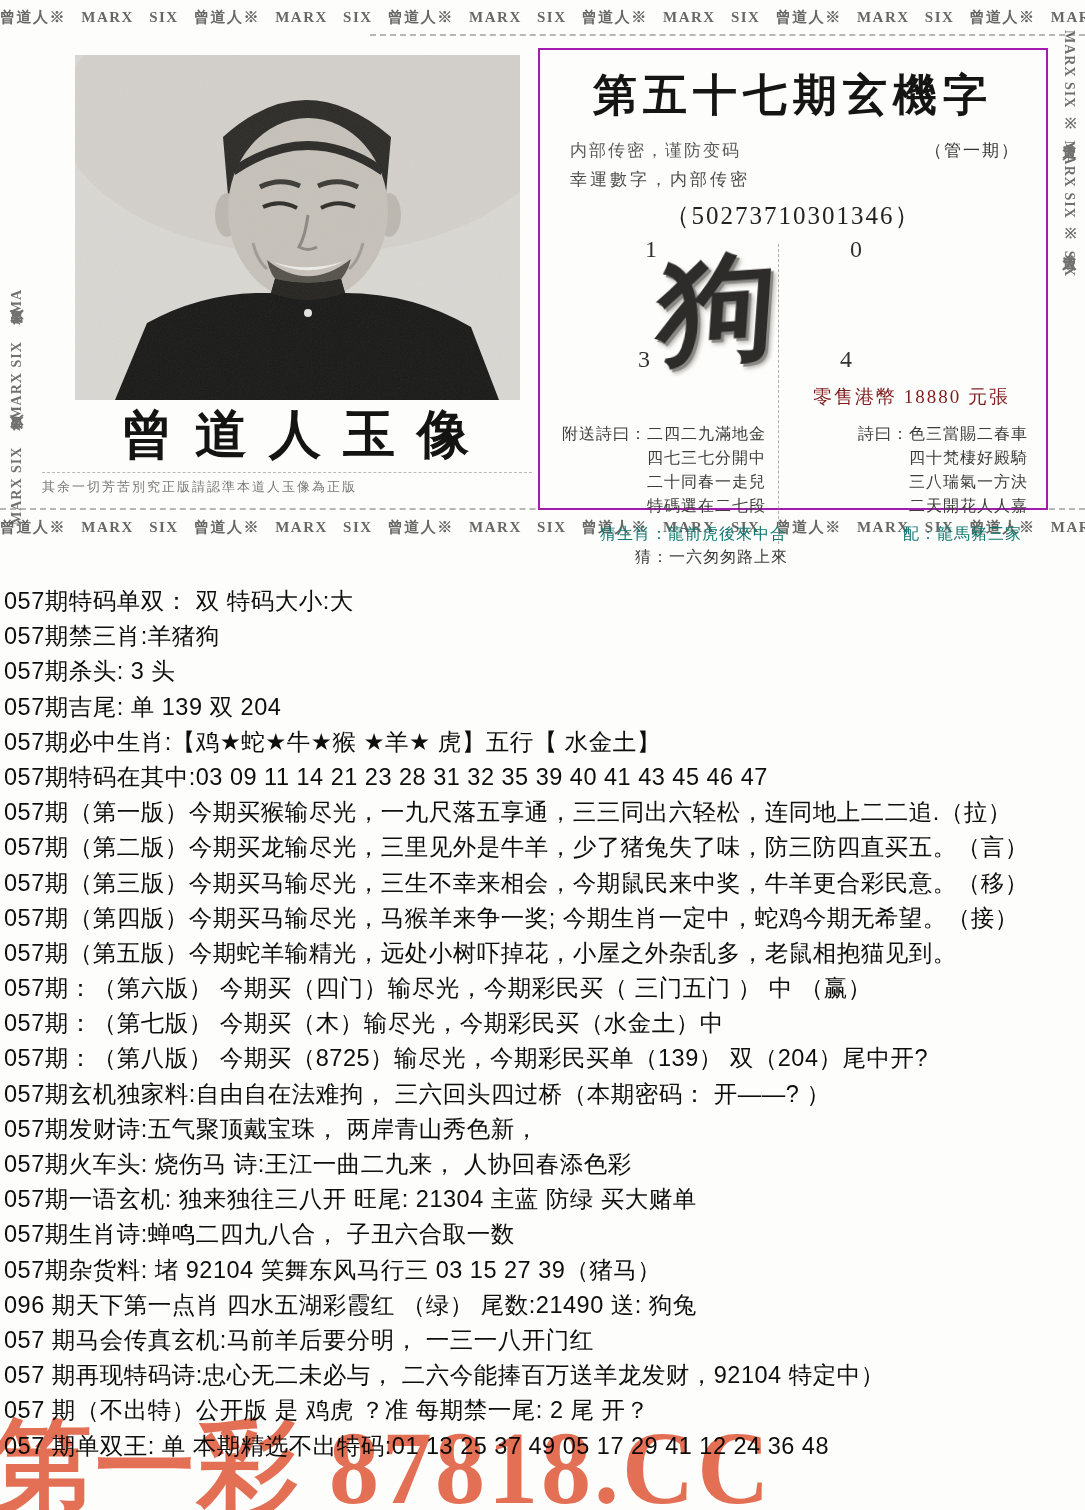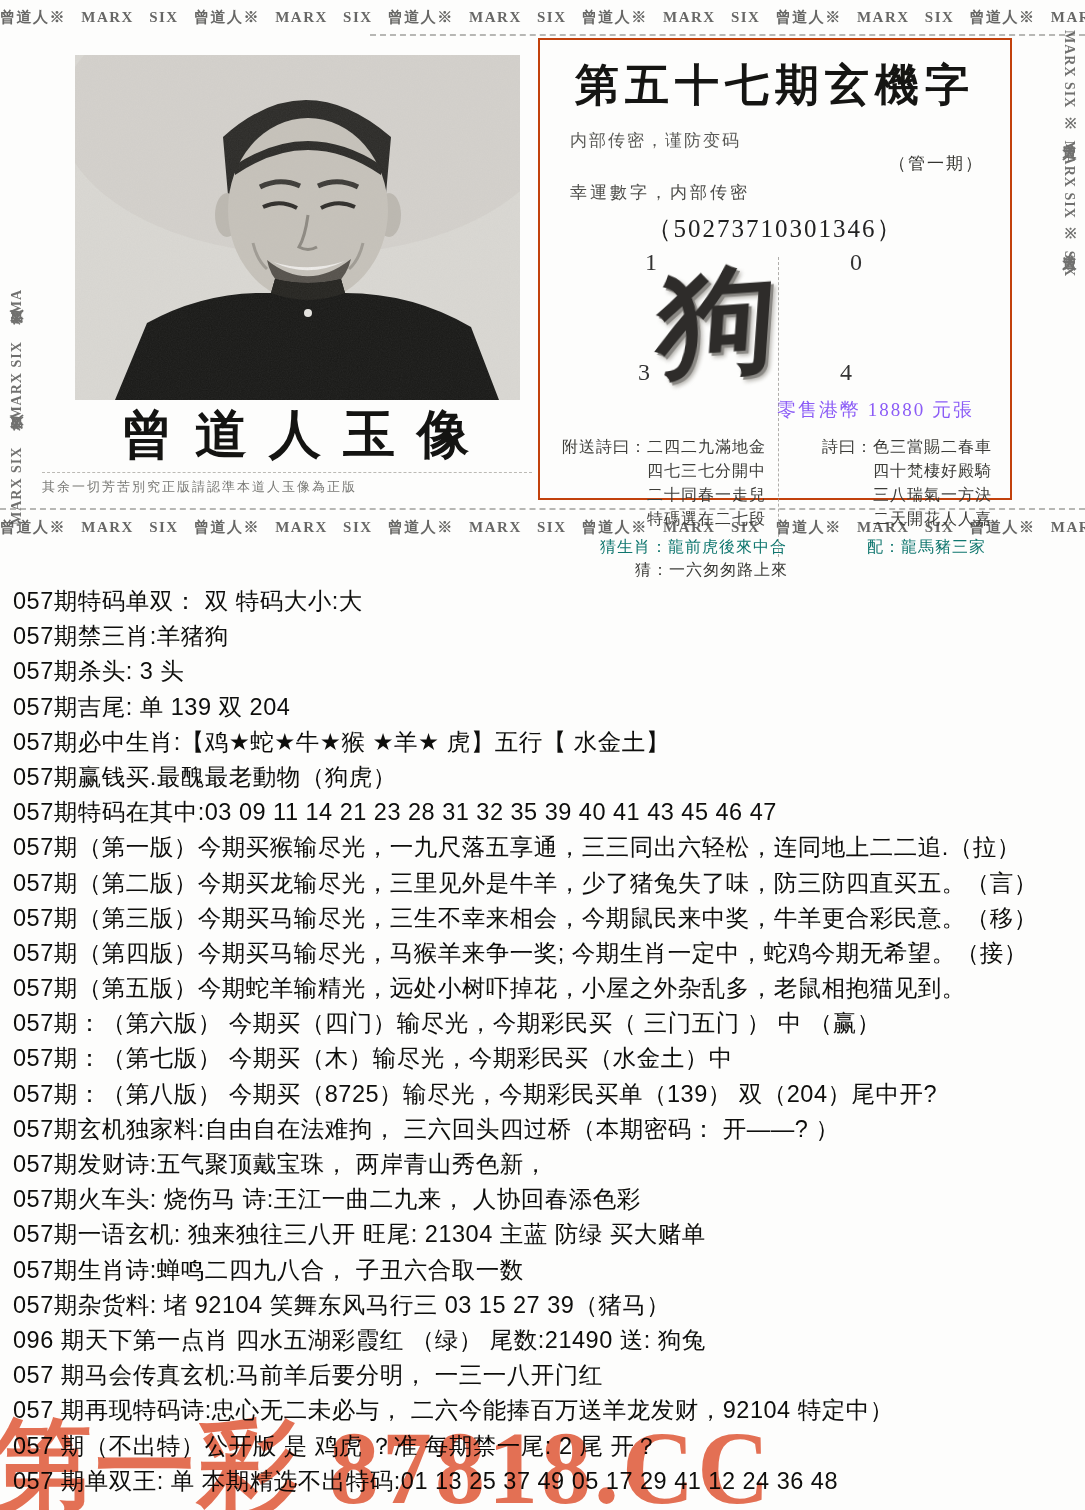--- a/index.html
+++ b/index.html
@@ -36,56 +36,56 @@
     font-family:"Liberation Serif","DejaVu Serif",serif;font-weight:bold;
     font-size:52px;letter-spacing:22px;color:#141412;text-indent:22px;
   }
   .photo-subline{
     position:absolute;left:42px;top:472px;width:490px;
     font-size:13px;color:#6b6b67;letter-spacing:2px;white-space:nowrap;overflow:hidden;
     border-top:1px dashed #b5b3ae;padding-top:5px;opacity:.9;
   }
   
   .panel{
-    position:absolute;left:538px;top:38px;width:474px;height:462px;
-    border:2px solid #c2410c;box-sizing:border-box;
+    position:absolute;left:538px;top:48px;width:510px;height:462px;
+    border:2px solid #a21caf;box-sizing:border-box;
     font-family:"Liberation Serif","DejaVu Serif",serif;color:#2a2a28;
   }
   .panel-title{
     margin-top:16px;text-align:center;font-size:44px;font-weight:bold;
     letter-spacing:6px;color:#151513;
   }
-  .panel-noterow{display:flex;justify-content:space-between;margin:14px 26px 0 30px;font-size:17px;flex-direction:column;}
+  .panel-noterow{display:flex;justify-content:space-between;margin:14px 26px 0 30px;font-size:17px;}
   .panel-note{color:#5b5b57;letter-spacing:2px;}
   .panel-scope{color:#33332f;letter-spacing:2px;text-align:right;}
   .panel-note2{margin:6px 0 0 30px;font-size:17px;color:#4d4d49;letter-spacing:3px;}
   .panel-lucky{margin-top:8px;text-align:center;font-size:25px;letter-spacing:2px;color:#222;}
   .zodiac{position:relative;height:148px;margin-top:2px;}
   .zodiac-char{
     position:absolute;left:118px;top:-4px;font-size:118px;font-weight:bold;color:#2e2c2a;
     transform:skewX(-8deg) rotate(-4deg);
     text-shadow:3px 3px 0 #8a8884,5px 5px 4px #b9b7b2;
     filter:blur(.4px);
   }
   .corner{position:absolute;font-size:24px;color:#333;font-family:"Liberation Serif",serif;}
   .corner.tl{left:105px;top:2px;}
   .corner.tr{left:310px;top:2px;}
   .corner.bl{left:98px;top:112px;}
   .corner.br{left:300px;top:112px;}
   .fold-line{position:absolute;left:238px;top:10px;height:300px;border-left:1px dashed #9c9a96;opacity:.8;}
-  .panel-price{margin:2px 36px 0 0;text-align:right;font-size:19px;color:#8b5cf6;letter-spacing:2px;}
+  .panel-price{margin:2px 36px 0 0;text-align:right;font-size:19px;color:#7f1d1d;letter-spacing:2px;}
   .poems{display:flex;justify-content:space-between;margin:12px 18px 4px 22px;font-size:16px;color:#3d3d39;}
   .poem{line-height:24px;letter-spacing:1px;}
   .poem .label{display:inline;}
   .poem-body{display:inline-block;vertical-align:top;}
   .poem-line{white-space:nowrap;}
   .panel-guessrow{display:flex;justify-content:space-between;margin:6px 24px 0 60px;font-size:16px;color:#0f766e;letter-spacing:1px;}
   .panel-guess2{margin:2px 0 0 95px;font-size:16px;color:#3d3d39;letter-spacing:1px;}
   
-  .body-lines{position:absolute;left:13px;top:588px;width:1062px;}
+  .body-lines{position:absolute;left:4px;top:588px;width:1062px;}
   .body-line{
     font-size:23.5px;color:#0e0e0c;line-height:26px;margin-bottom:9.2px;
     white-space:nowrap;overflow:hidden;letter-spacing:.5px;font-weight:500;
   }
   
   .watermark{
     position:absolute;left:-8px;top:1402px;z-index:5;
     font-family:"Liberation Serif","DejaVu Serif",serif;font-weight:bold;
     font-size:100px;letter-spacing:3px;color:#e0512f;opacity:.82;
     white-space:nowrap;mix-blend-mode:multiply;transform:scaleY(1.04);
@@ -176,21 +176,20 @@
     </div>
     <div class="panel-guess2">猜：一六匆匆路上來</div>
   </div>
 
   <div class="body-lines">
       <div class="body-line">057期特码单双：  双  特码大小:大</div>
       <div class="body-line">057期禁三肖:羊猪狗</div>
       <div class="body-line">057期杀头: 3 头</div>
       <div class="body-line">057期吉尾: 单 139  双 204</div>
       <div class="body-line">057期必中生肖:【鸡★蛇★牛★猴 ★羊★ 虎】五行【 水金土】</div>
-      <div class="body-line">057期赢钱买.最醜最老動物（狗虎）</div>
       <div class="body-line">057期特码在其中:03 09 11 14 21 23 28 31 32 35 39 40 41 43 45 46 47</div>
       <div class="body-line">057期（第一版）今期买猴输尽光，一九尺落五享通，三三同出六轻松，连同地上二二追.（拉）</div>
       <div class="body-line">057期（第二版）今期买龙输尽光，三里见外是牛羊，少了猪兔失了味，防三防四直买五。（言）</div>
       <div class="body-line">057期（第三版）今期买马输尽光，三生不幸来相会，今期鼠民来中奖，牛羊更合彩民意。（移）</div>
       <div class="body-line">057期（第四版）今期买马输尽光，马猴羊来争一奖; 今期生肖一定中，蛇鸡今期无希望。（接）</div>
       <div class="body-line">057期（第五版）今期蛇羊输精光，远处小树吓掉花，小屋之外杂乱多，老鼠相抱猫见到。</div>
       <div class="body-line">057期：（第六版） 今期买（四门）输尽光，今期彩民买（ 三门五门 ） 中 （赢）</div>
       <div class="body-line">057期：（第七版） 今期买（木）输尽光，今期彩民买（水金土）中</div>
       <div class="body-line">057期：（第八版） 今期买（8725）输尽光，今期彩民买单（139） 双（204）尾中开?</div>
       <div class="body-line">057期玄机独家料:自由自在法难拘， 三六回头四过桥（本期密码：         开——? ）</div>

